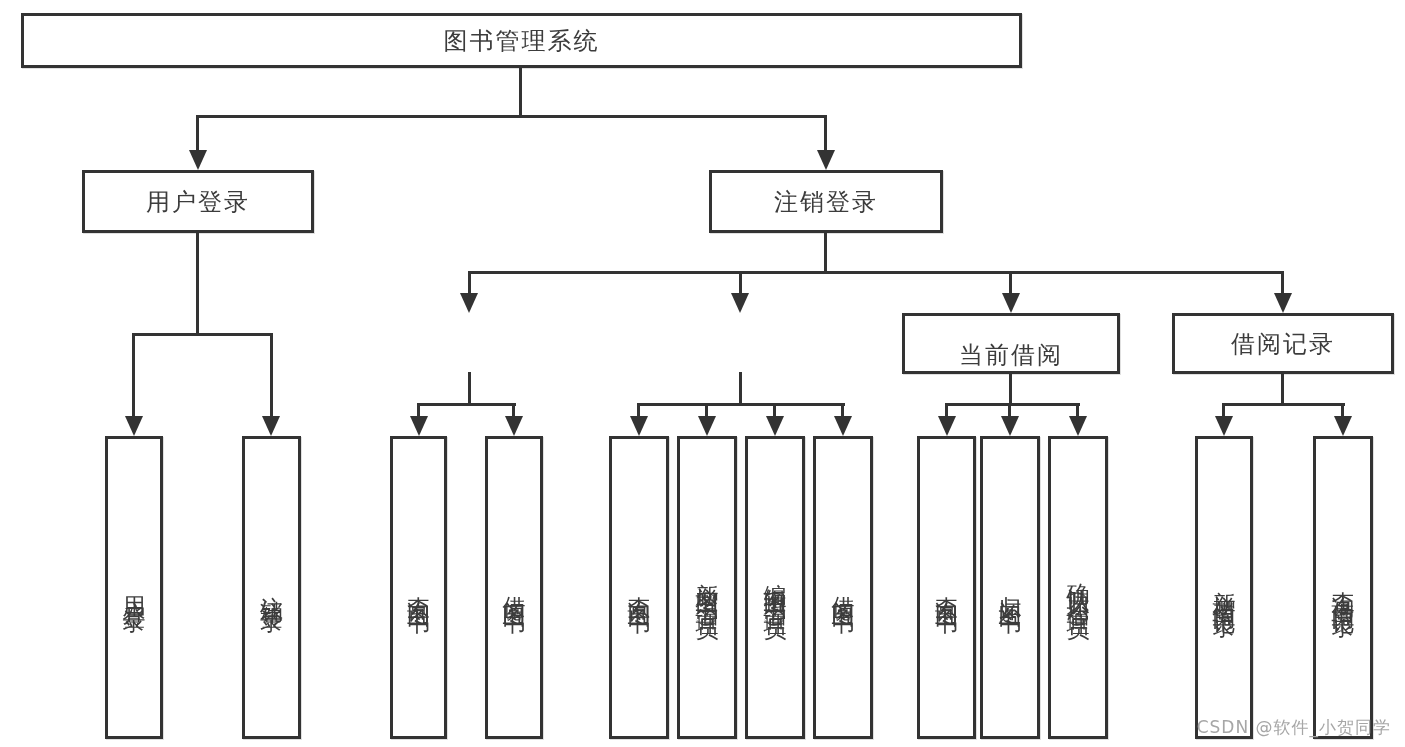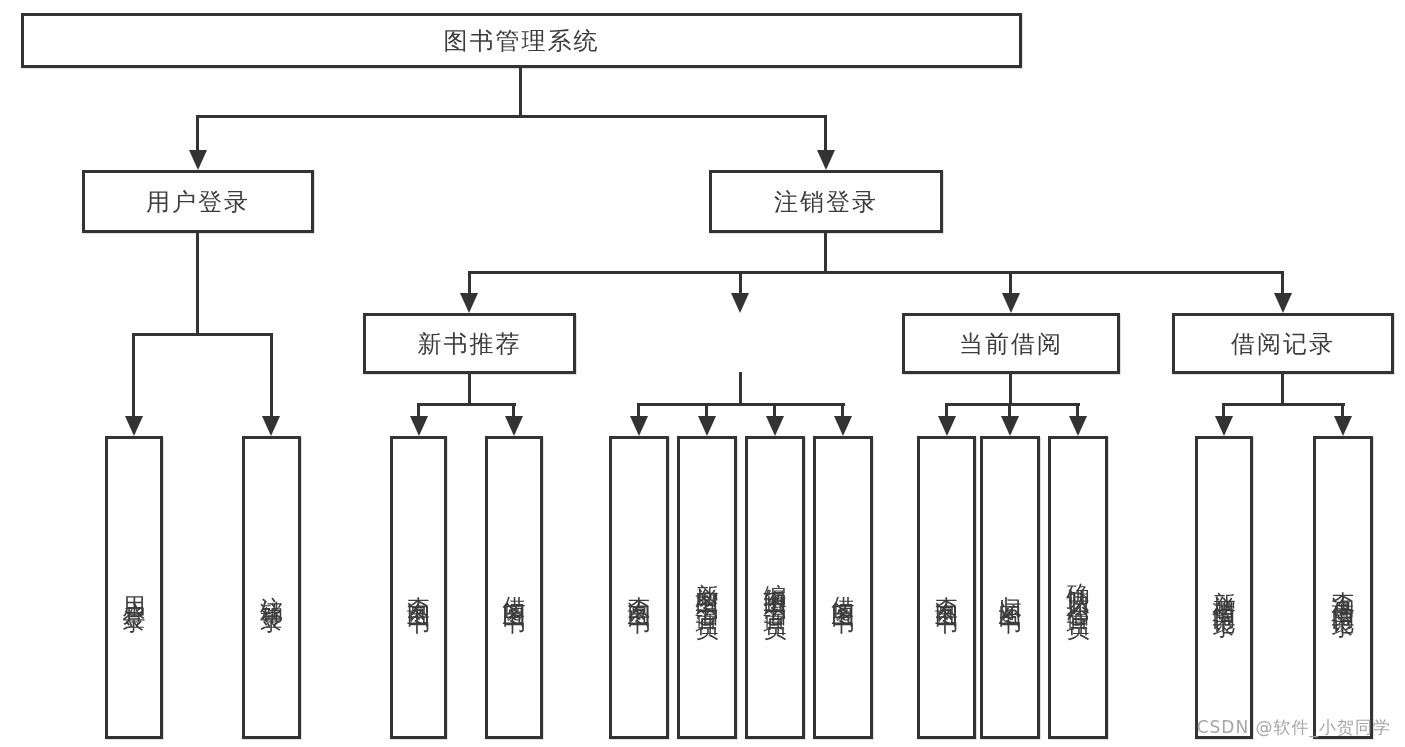--- a/index.html
+++ b/index.html
@@ -64,24 +64,21 @@
   <div class="hline" style="left:468px;top:271px;width:816px;"></div>
   <div class="vline" style="left:468px;top:271px;height:24px;"></div>
   <div class="arw" style="left:460px;top:293px;"></div>
   <div class="vline" style="left:739px;top:271px;height:24px;"></div>
   <div class="arw" style="left:731px;top:293px;"></div>
   <div class="vline" style="left:1009px;top:271px;height:24px;"></div>
   <div class="arw" style="left:1002px;top:293px;"></div>
   <div class="vline" style="left:1281px;top:271px;height:24px;"></div>
   <div class="arw" style="left:1274px;top:293px;"></div>
 
-  <div class="box" style="left:363px;top:313px;width:213px;height:61px;">
-    <span class="lbl">新书推荐</span>
-  </div>
-  <div class="box" style="left:902px;top:313px;width:218px;height:61px;">
+  <div class="box" style="left:902px;top:313px;width:218px;height:61px;align-items:flex-end;">
     <span class="lbl">当前借阅</span>
   </div>
   <div class="box" style="left:1172px;top:313px;width:222px;height:61px;text-align:center;">
     <span class="lbl">借阅记录</span>
   </div>
 
   <div class="vline" style="left:468px;top:372px;height:34px;"></div>
   <div class="hline" style="left:417px;top:403px;width:99px;"></div>
   <div class="vline" style="left:417px;top:403px;height:15px;"></div>
   <div class="arw" style="left:410px;top:416px;"></div>

